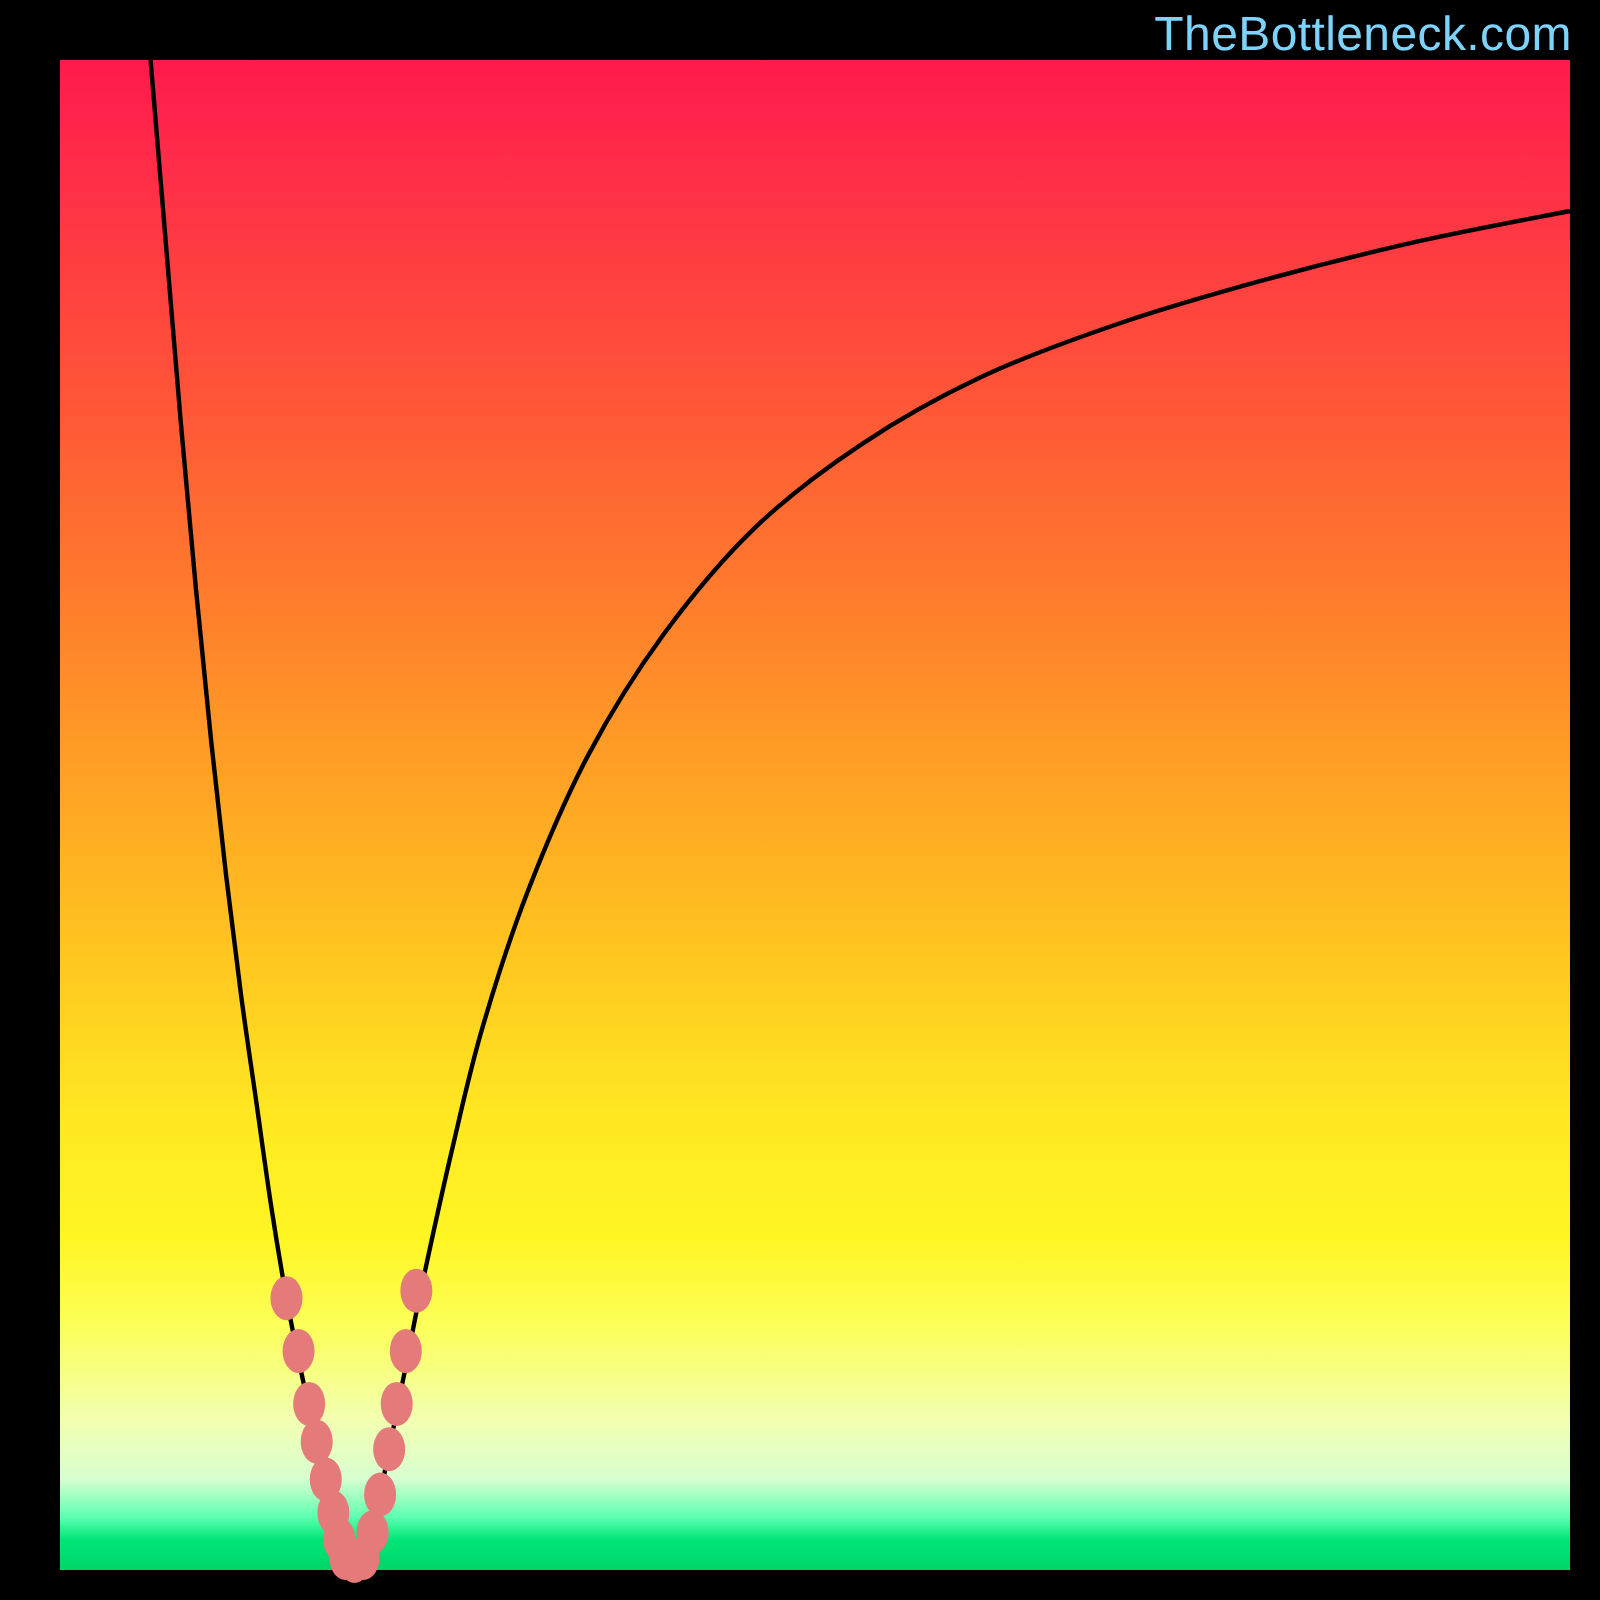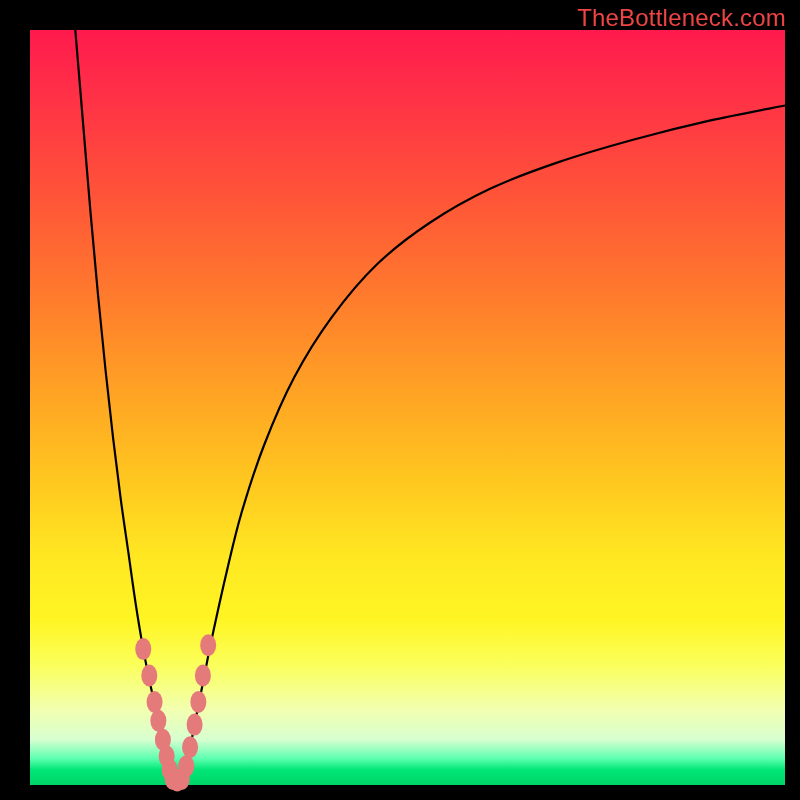--- a/index.html
+++ b/index.html
@@ -40,21 +40,21 @@
       #d7ffd0 94%,
       #5dffb0 96.5%,
       #00e676 98%,
       #00d468 100%
     );
   }
   .watermark {
     position: absolute;
     top: 4px;
     right: 14px;
-    color: #ef4444;
+    color: #7dd3fc;
     font-size: 24px;
     font-weight: 500;
     letter-spacing: 0.2px;
     user-select: none;
   }
   svg.curves {
     position: absolute;
     left: 0;
     top: 0;
     width: 755px;

